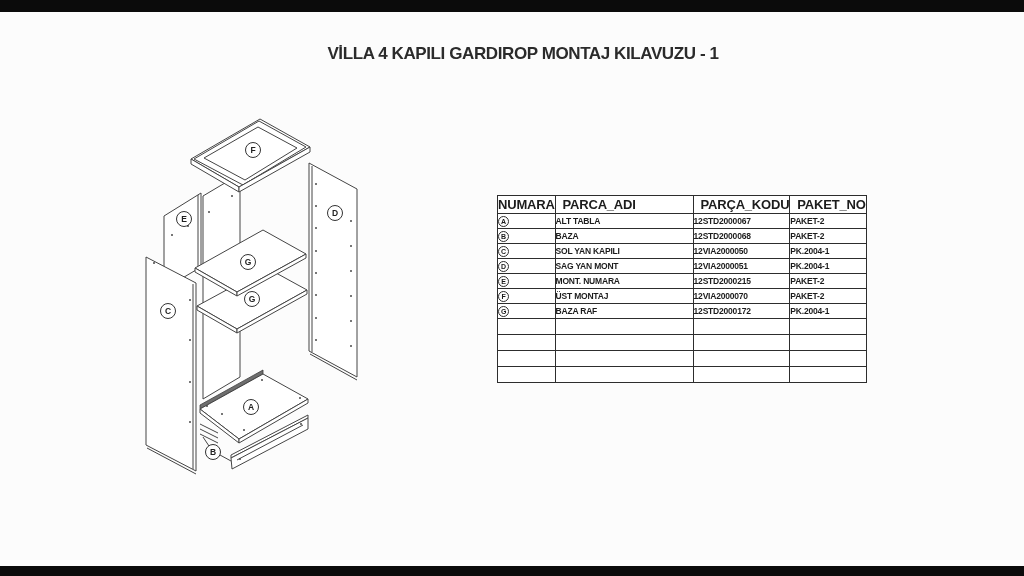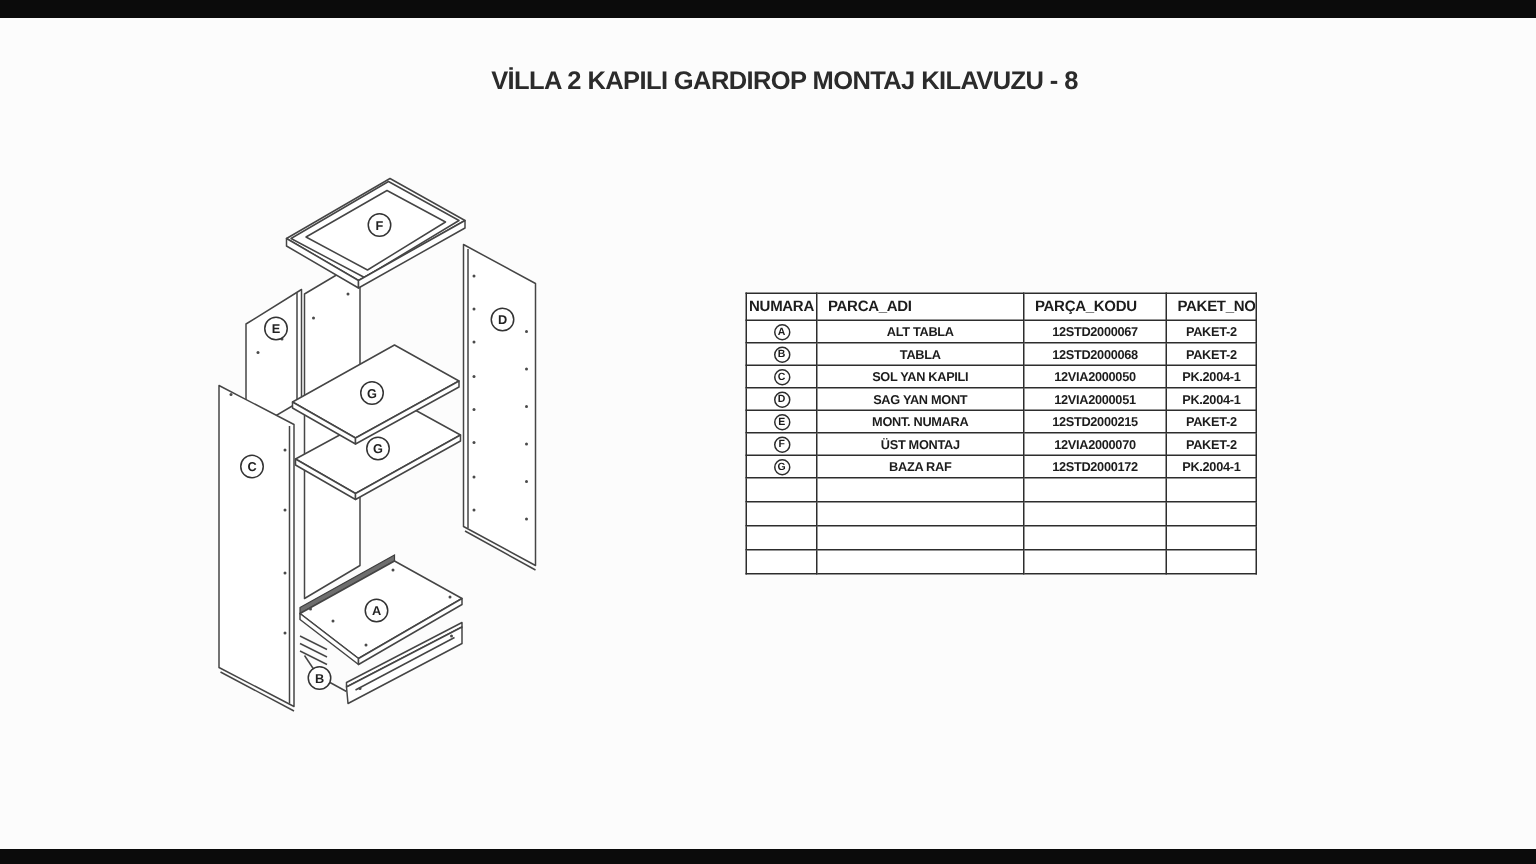--- a/index.html
+++ b/index.html
@@ -16,37 +16,37 @@
   .ln{fill:none;stroke:#454545;stroke-width:1;stroke-linejoin:round;}
   .darkedge{fill:#6e6e6e;stroke:#3d3d3d;stroke-width:0.8;}
   .dot{fill:#4a4a4a;}
   .callout circle{fill:#ffffff;stroke:#333333;stroke-width:1;}
   .callout text{font-family:"Liberation Sans",sans-serif;font-size:8.5px;font-weight:bold;
                 fill:#222222;text-anchor:middle;}
   
   .parts-table{position:absolute;left:497px;top:195px;border-collapse:collapse;table-layout:fixed;
                font-size:8.5px;font-weight:bold;color:#1c1c1c;letter-spacing:-0.2px;background:#fff;}
   .parts-table th,.parts-table td{border:1px solid #2d2d2d;padding:0;overflow:hidden;white-space:nowrap;}
-  .parts-table thead th{height:17px;text-align:left;padding-left:7px;font-size:10px;}
+  .parts-table thead th{height:17px;text-align:left;padding-left:7px;font-size:13px;}
   .parts-table thead th.c-num{text-align:center;padding-left:0;}
-  .parts-table tbody td{height:14px;text-align:center;}
+  .parts-table tbody td{height:14px;}
   .parts-table tbody tr.empty td{height:15px;}
   .circ{display:inline-flex;align-items:center;justify-content:center;width:11px;height:11px;
         border:1px solid #2d2d2d;border-radius:50%;font-size:7px;font-weight:bold;line-height:1;
         box-sizing:border-box;vertical-align:middle;}
 </style>
 </head>
 <body>
 
 <div class="page">
 
   <div class="bar top"></div>
   <div class="bar bottom"></div>
 
-  <div class="title">VİLLA 2 KAPILI GARDIROP MONTAJ KILAVUZU - 8</div>
+  <div class="title">VİLLA 4 KAPILI GARDIROP MONTAJ KILAVUZU - 1</div>
 
   <svg class="diagram" width="1024" height="576" viewBox="0 0 1024 576">
 
     <g>
       <polygon class="panel" points="203,196 240,174 240,377 203,399"></polygon>
       <circle class="dot" cx="209" cy="212" r="1"></circle>
       <circle class="dot" cx="232" cy="196" r="1"></circle>
     </g>
 
     <g>
@@ -183,21 +183,21 @@
     </thead>
     <tbody>
       <tr>
         <td><span class="circ">A</span></td>
         <td>ALT TABLA</td>
         <td>12STD2000067</td>
         <td>PAKET-2</td>
       </tr>
       <tr>
         <td><span class="circ">B</span></td>
-        <td>TABLA</td>
+        <td>BAZA</td>
         <td>12STD2000068</td>
         <td>PAKET-2</td>
       </tr>
       <tr>
         <td><span class="circ">C</span></td>
         <td>SOL YAN KAPILI</td>
         <td>12VIA2000050</td>
         <td>PK.2004-1</td>
       </tr>
       <tr>

